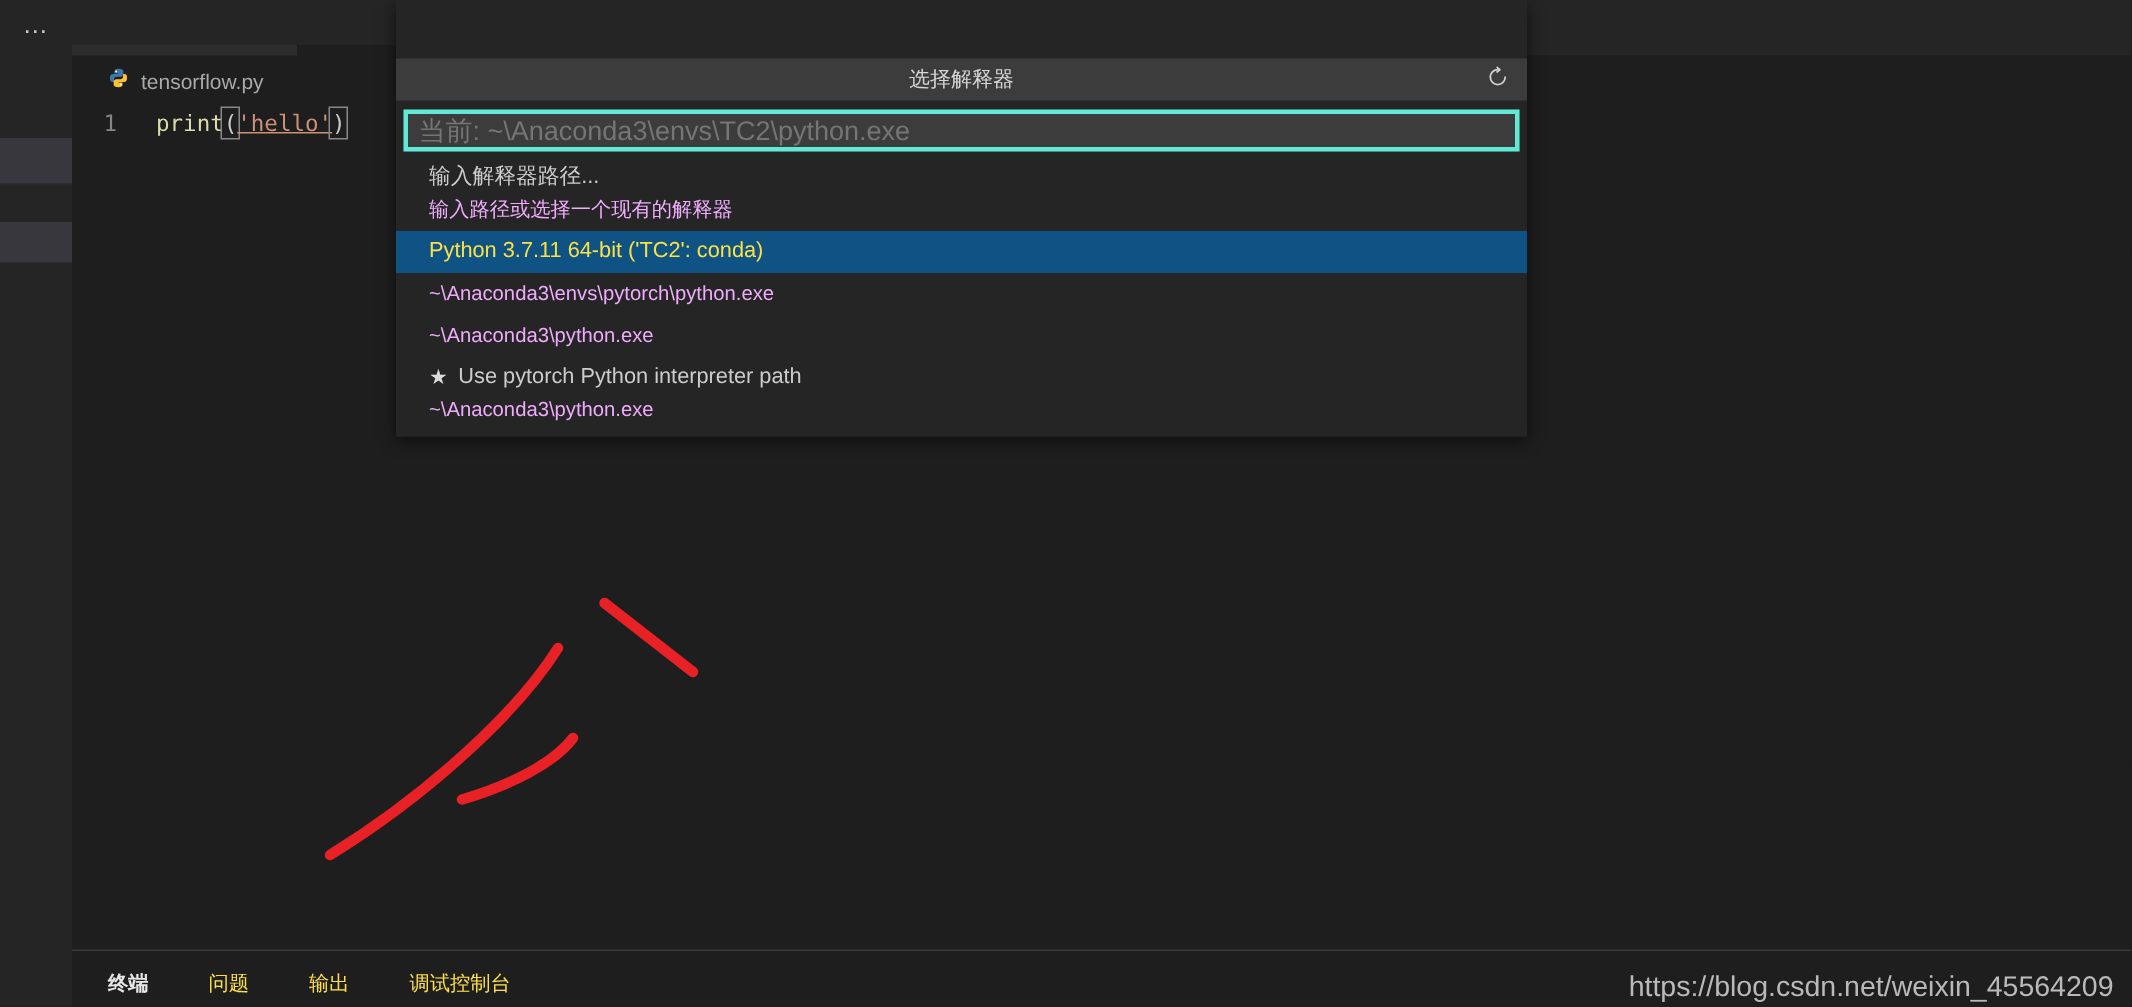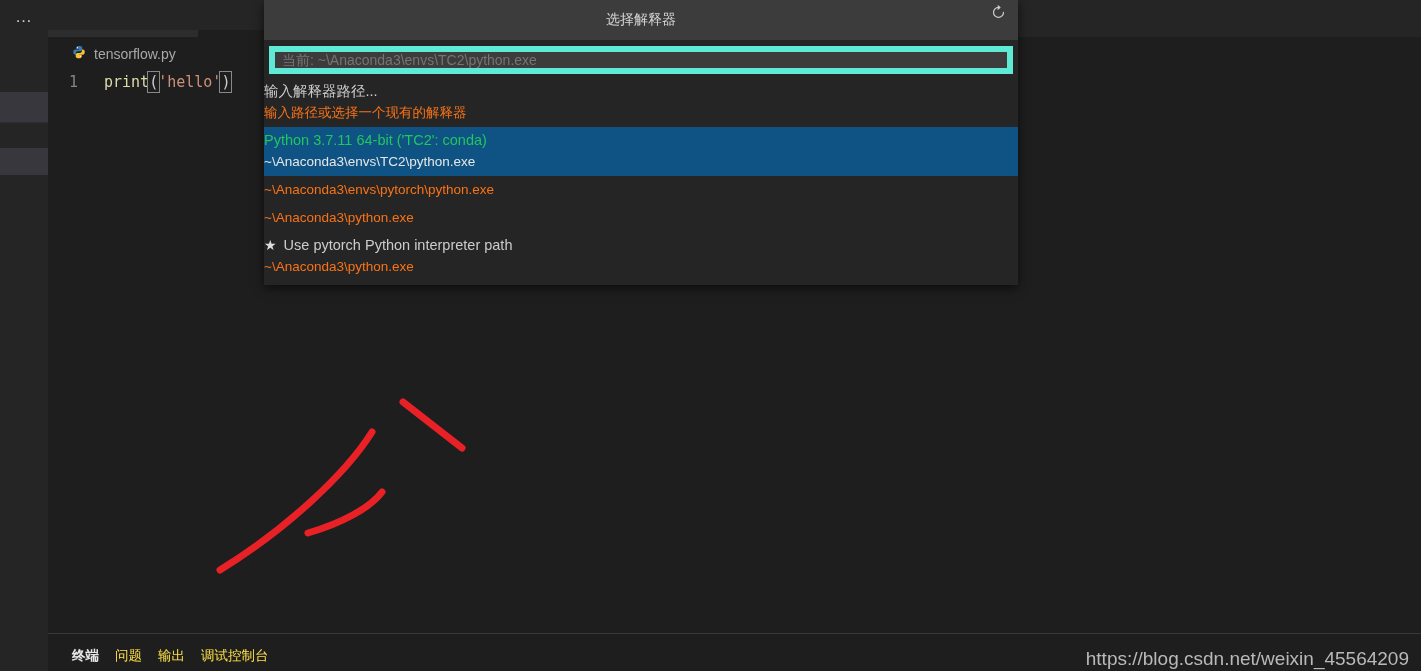--- a/index.html
+++ b/index.html
@@ -119,94 +119,95 @@
     font-size: 15px;
   }
   .line-no {
     width: 56px;
     text-align: right;
     color: #858585;
     padding-right: 26px;
     box-sizing: border-box;
   }
   .tok-fn { color: #dcdcaa; text-align: right; }
-  .tok-str { color: #ce9178; }
+  .tok-str { color: #ce9178; text-decoration: underline; }
   .tok-paren {
     color: #cccccc;
     outline: 1px solid #888888;
     outline-offset: 1px;
   }
 
   
   .quickpick {
     position: absolute;
     left: 264px; top: 0;
     width: 754px;
     background: #252526;
     box-shadow: 0 3px 10px rgba(0,0,0,0.6);
     z-index: 40;
   }
   .qp-header {
     position: relative;
-    height: 40px;
+    height: 28px;
     background: #3c3c3c;
     display: flex;
     align-items: center;
     justify-content: center;
     font-size: 14px;
     color: #d6d6d6;
+    margin-top: 39px;
   }
   .qp-refresh {
     position: absolute;
     right: 10px; top: 2px;
     width: 20px; height: 20px;
     display: flex;
     align-items: center;
     justify-content: center;
     cursor: pointer;
   }
   .qp-inputwrap {
     padding: 6px 5px 4px 5px;
     background: #252526;
   }
   .qp-input {
     width: 100%;
     height: 28px;
     box-sizing: border-box;
     background: #3c3c3c;
-    border: 6px solid #5eead4;
+    border: 3px solid #5eead4;
     color: #9a9a9a;
-    font-size: 14px;
+    font-size: 18px;
     font-family: "Liberation Sans", sans-serif;
     padding: 0 7px;
     outline: none;
   }
   .qp-list {
     background: #252526;
     padding-bottom: 4px;
   }
   .qp-row {
-    padding: 3px 14px 4px 0;
+    padding: 3px 14px 4px 22px;
     box-sizing: border-box;
     cursor: pointer;
   }
   .qp-row.selected { background: #0e5384; }
   .qp-title {
     font-size: 14.5px;
     color: #cccccc;
     line-height: 21px;
     white-space: nowrap;
     display: flex;
     align-items: center;
     gap: 7px;
   }
-  .qp-row.selected .qp-title { color: #22c55e; }
+  .qp-row.selected .qp-title { color: #fde047; }
   .qp-desc {
     font-size: 13.5px;
-    color: #f97316;
+    color: #f0abfc;
     line-height: 21px;
     white-space: nowrap;
   }
   .qp-row.selected .qp-desc { color: #e7e7e7; }
   .qp-star { font-size: 14px; color: #dcdcdc; }
 
   
   .annotation {
     position: absolute;
     left: 190px; top: 380px;
@@ -221,21 +222,21 @@
     left: 48px; top: 633px;
     width: 1373px;
     height: 38px;
     background: #1e1e1e;
     border-top: 1px solid #383838;
   }
   .panel-tabs {
     position: absolute;
     left: 24px; top: 13px;
     display: flex;
-    gap: 16px;
+    gap: 40px;
   }
   .panel-tab {
     font-size: 13.5px;
     color: #fde047;
     cursor: pointer;
     white-space: nowrap;
   }
   .panel-tab.active {
     color: #e7e7e7;
     font-weight: bold;
@@ -336,21 +337,20 @@
 
     <div class="qp-list">
 
       <div class="qp-row">
         <div class="qp-title">输入解释器路径...</div>
         <div class="qp-desc">输入路径或选择一个现有的解释器</div>
       </div>
 
       <div class="qp-row selected">
         <div class="qp-title">Python 3.7.11 64-bit ('TC2': conda)</div>
-        <div class="qp-desc">~\Anaconda3\envs\TC2\python.exe</div>
       </div>
 
       <div class="qp-row">
         <div class="qp-desc">~\Anaconda3\envs\pytorch\python.exe</div>
       </div>
 
       <div class="qp-row">
         <div class="qp-desc">~\Anaconda3\python.exe</div>
       </div>
 

